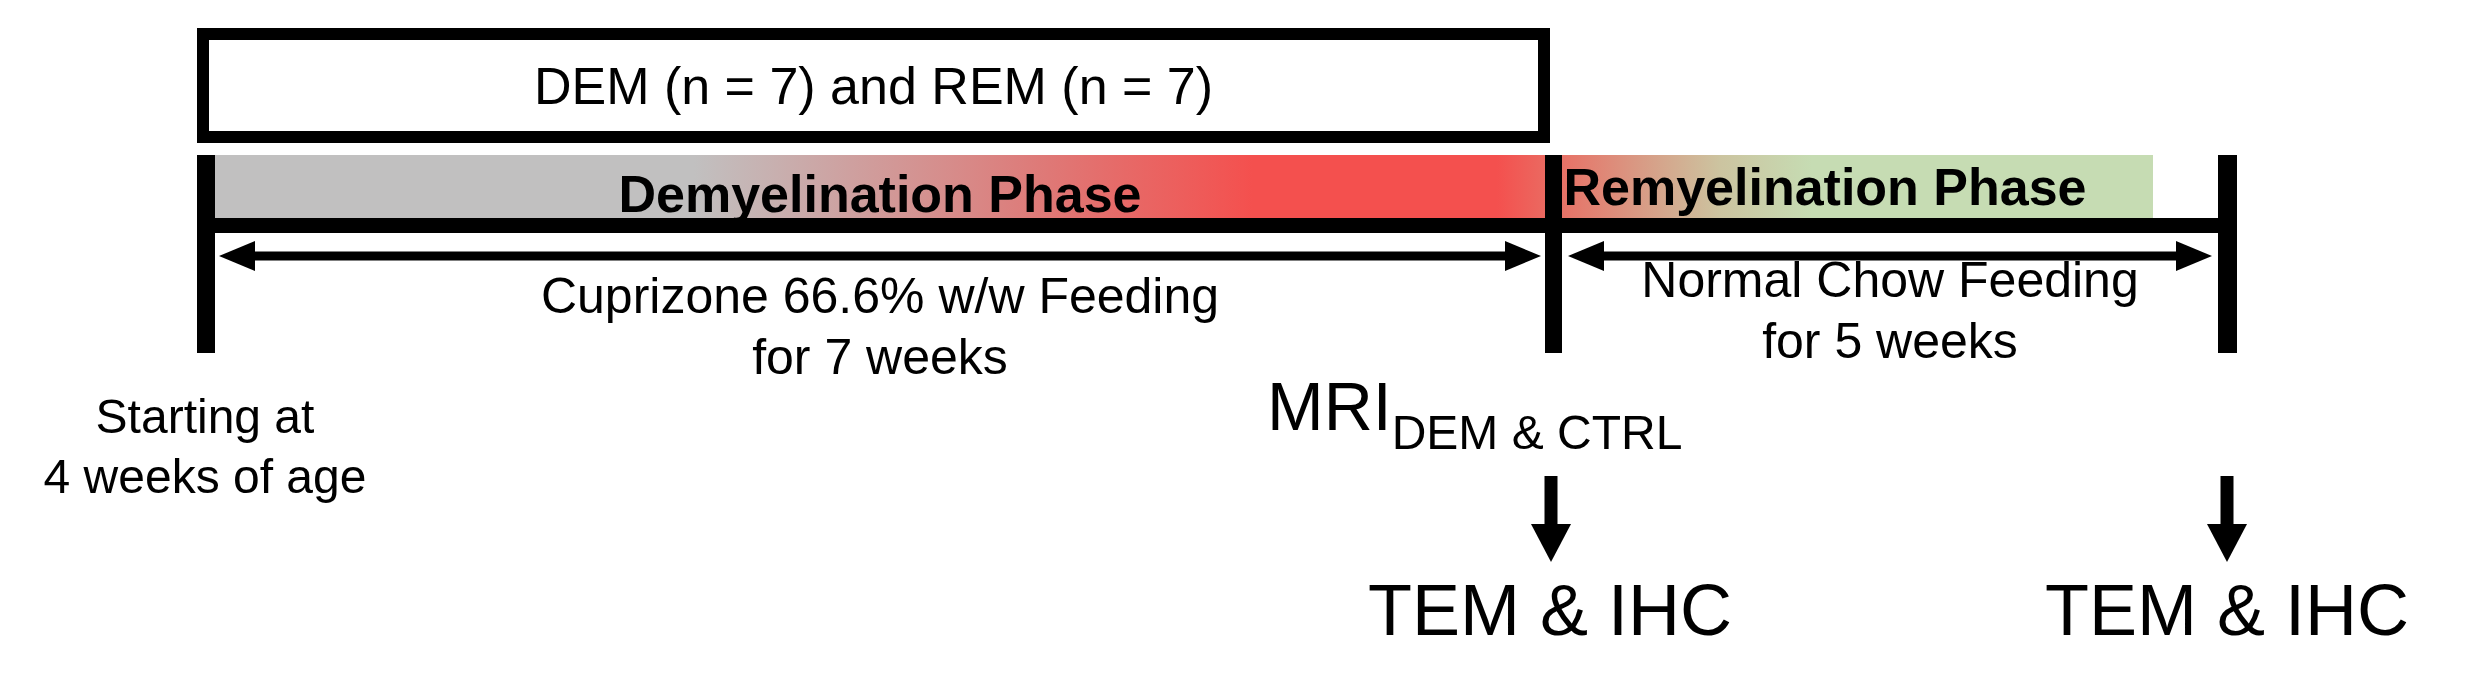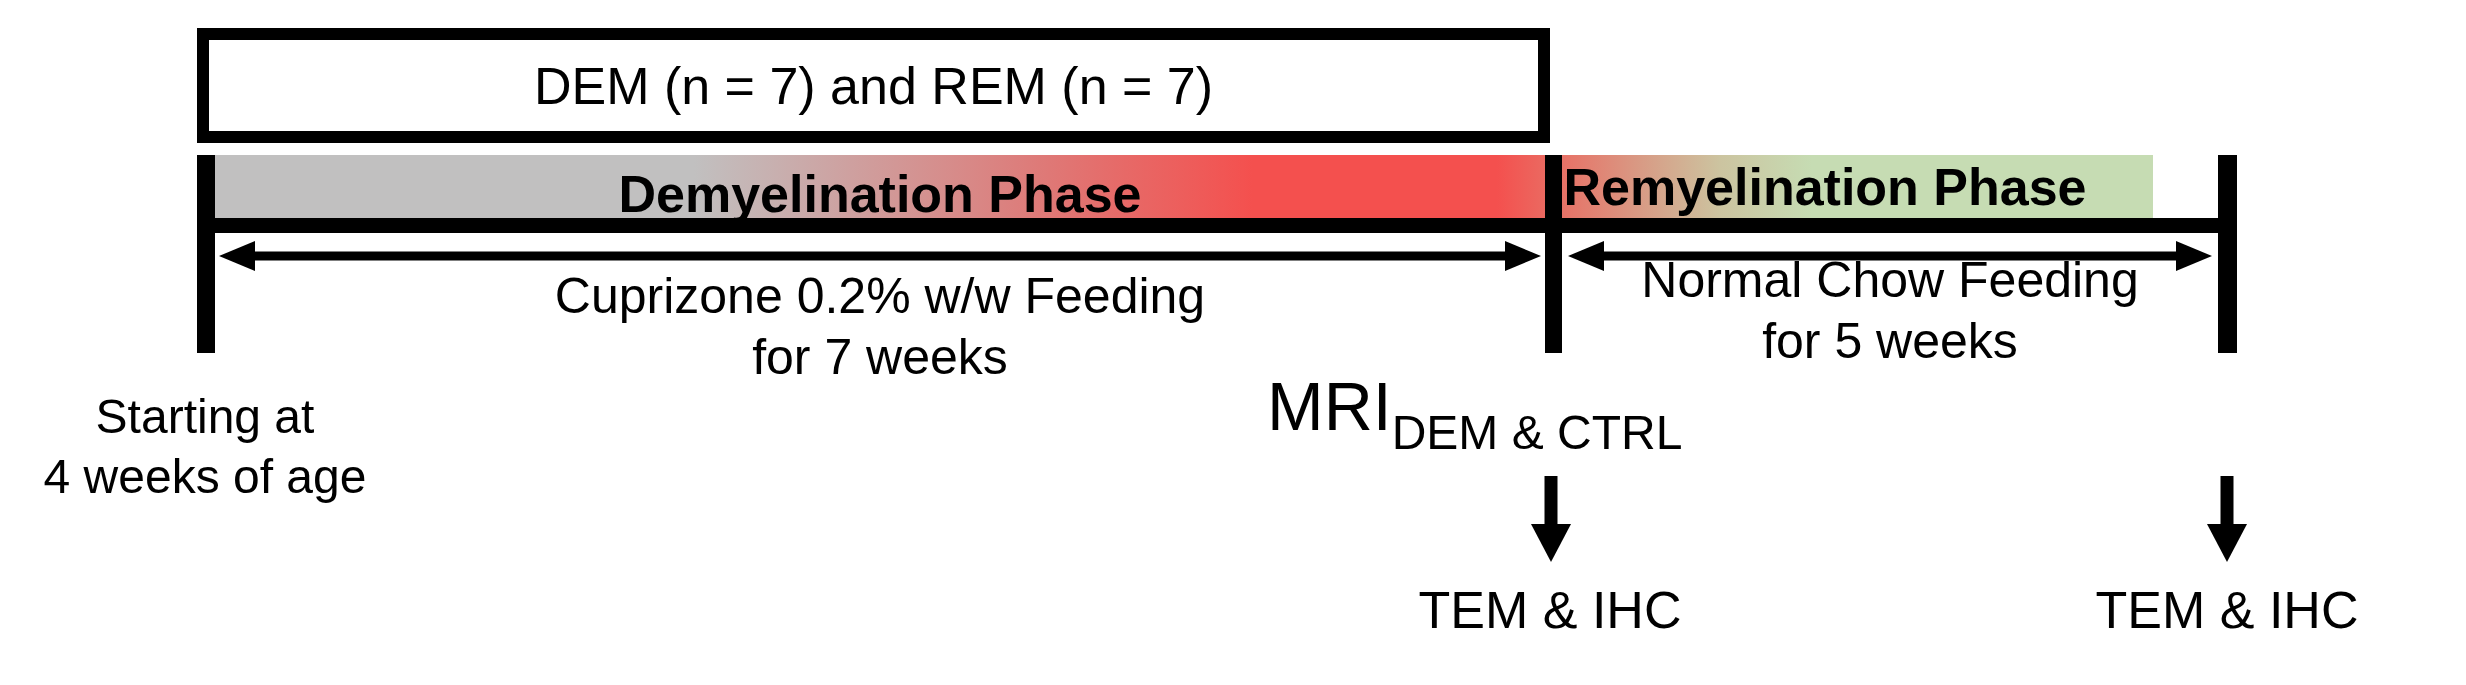--- a/index.html
+++ b/index.html
@@ -65,21 +65,21 @@
   .mri {
     font-size: 68px; line-height: 68px;
     white-space: nowrap;
   }
   .mri .sub {
     font-size: 48px;
     vertical-align: -19px;
   }
 
   .tem {
-    font-size: 52px; line-height: 80px;
+    font-size: 72px; line-height: 80px;
     text-align: center;
     white-space: nowrap;
   }
 
   svg { display: block; }
 </style>
 </head>
 <body>
 
 <div class="canvas">
@@ -111,21 +111,21 @@
 
   <div class="abs" style="left:1564px; top:238px; width:652px; height:36px;">
     <svg width="652" height="36" viewBox="0 0 652 36">
       <line x1="34" y1="18" x2="618" y2="18" stroke="#000000" stroke-width="9"></line>
       <polygon points="4,18 40,3 40,33" fill="#000000"></polygon>
       <polygon points="648,18 612,3 612,33" fill="#000000"></polygon>
     </svg>
   </div>
 
   <div class="abs feed-label" style="left:215px; top:266px; width:1330px;">
-    <div>Cuprizone 0.2% w/w Feeding</div>
+    <div>Cuprizone 66.6% w/w Feeding</div>
     <div>for 7 weeks</div>
   </div>
   <div class="abs feed-label" style="left:1562px; top:250px; width:656px;">
     <div>Normal Chow Feeding</div>
     <div>for 5 weeks</div>
   </div>
 
   <div class="abs start-label" style="left:30px; top:387px; width:350px;">
     <div>Starting at</div>
     <div>4 weeks of age</div>

